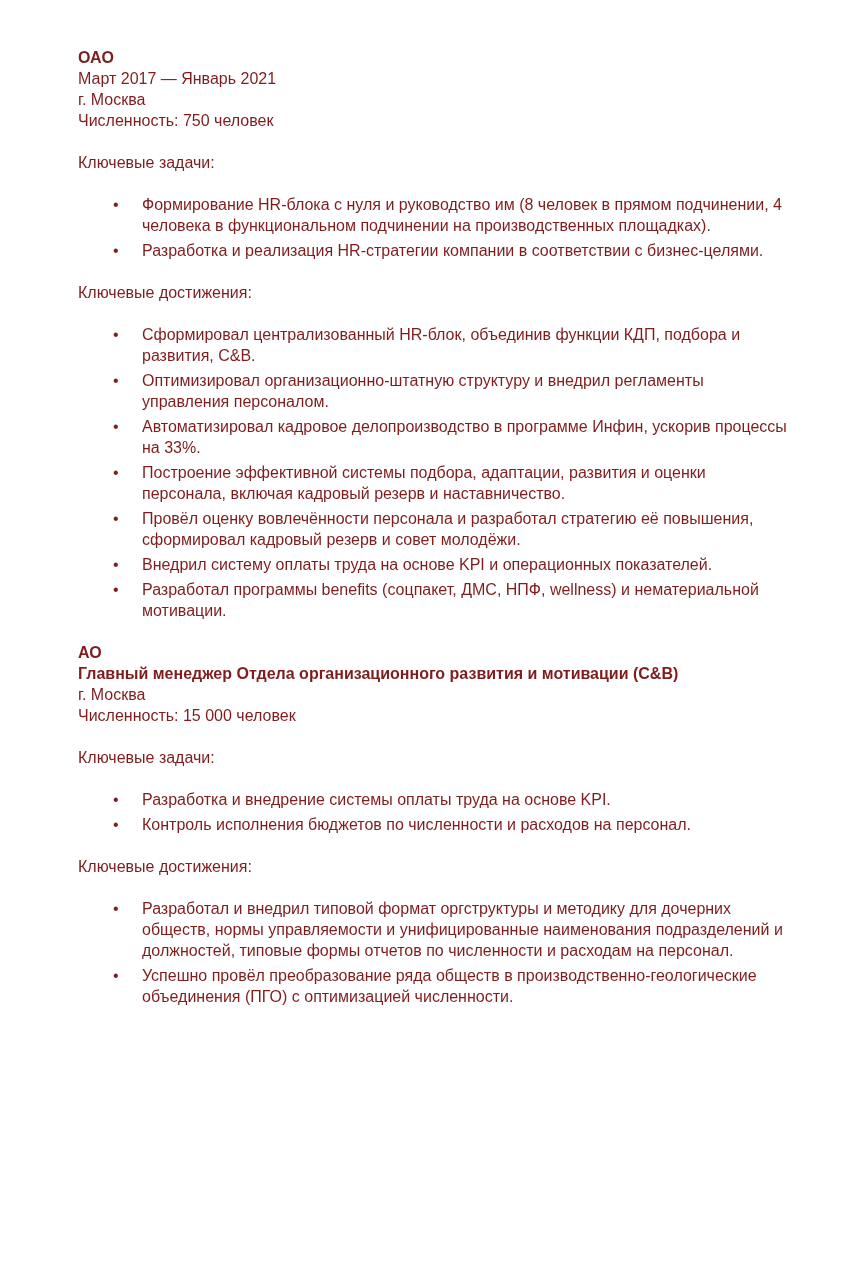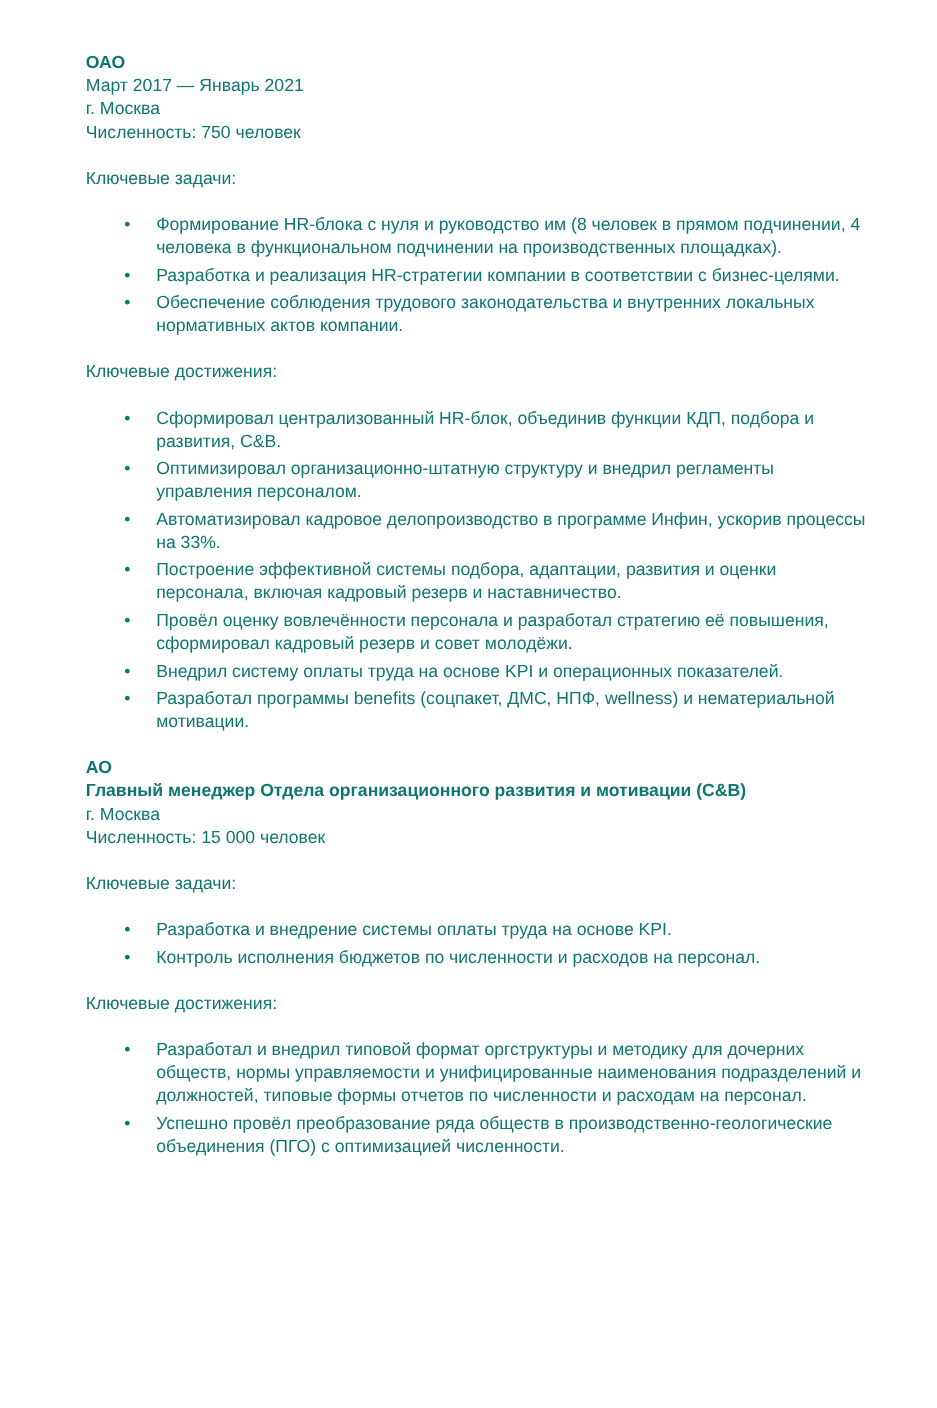--- a/index.html
+++ b/index.html
@@ -6,21 +6,21 @@
     margin: 0;
     padding: 0;
     background: #ffffff;
   }
   .page {
     position: relative;
     width: 852px;
     height: 1280px;
     box-sizing: border-box;
     background: #ffffff;
-    color: #0f766e;
+    color: #7f1d1d;
     font-family: "Liberation Sans", sans-serif;
     font-size: 16px;
     line-height: 21px;
     padding: 47px 58px 0 78px;
     overflow: hidden;
   }
   .job { margin: 0 0 21px 0; }
   .job-header p {
     margin: 0;
   }
@@ -56,21 +56,20 @@
     <div class="job-header">
       <p class="company">ОАО</p>
       <p class="period">Март 2017 — Январь 2021</p>
       <p class="location">г. Москва</p>
       <p class="headcount">Численность: 750 человек</p>
     </div>
     <p class="section-heading">Ключевые задачи:</p>
     <ul class="bullets">
         <li>Формирование HR-блока с нуля и руководство им (8 человек в прямом подчинении, 4 человека в функциональном подчинении на производственных площадках).</li>
         <li>Разработка и реализация HR-стратегии компании в соответствии с бизнес-целями.</li>
-        <li>Обеспечение соблюдения трудового законодательства и внутренних локальных нормативных актов компании.</li>
       </ul>
     <p class="section-heading">Ключевые достижения:</p>
     <ul class="bullets">
         <li>Сформировал централизованный HR-блок, объединив функции КДП, подбора и развития, C&amp;B.</li>
         <li>Оптимизировал организационно-штатную структуру и внедрил регламенты управления персоналом.</li>
         <li>Автоматизировал кадровое делопроизводство в программе Инфин, ускорив процессы на 33%.</li>
         <li>Построение эффективной системы подбора, адаптации, развития и оценки персонала, включая кадровый резерв и наставничество.</li>
         <li>Провёл оценку вовлечённости персонала и разработал стратегию её повышения, сформировал кадровый резерв и совет молодёжи.</li>
         <li>Внедрил систему оплаты труда на основе KPI и операционных показателей.</li>
         <li>Разработал программы benefits (соцпакет, ДМС, НПФ, wellness) и нематериальной мотивации.</li>

